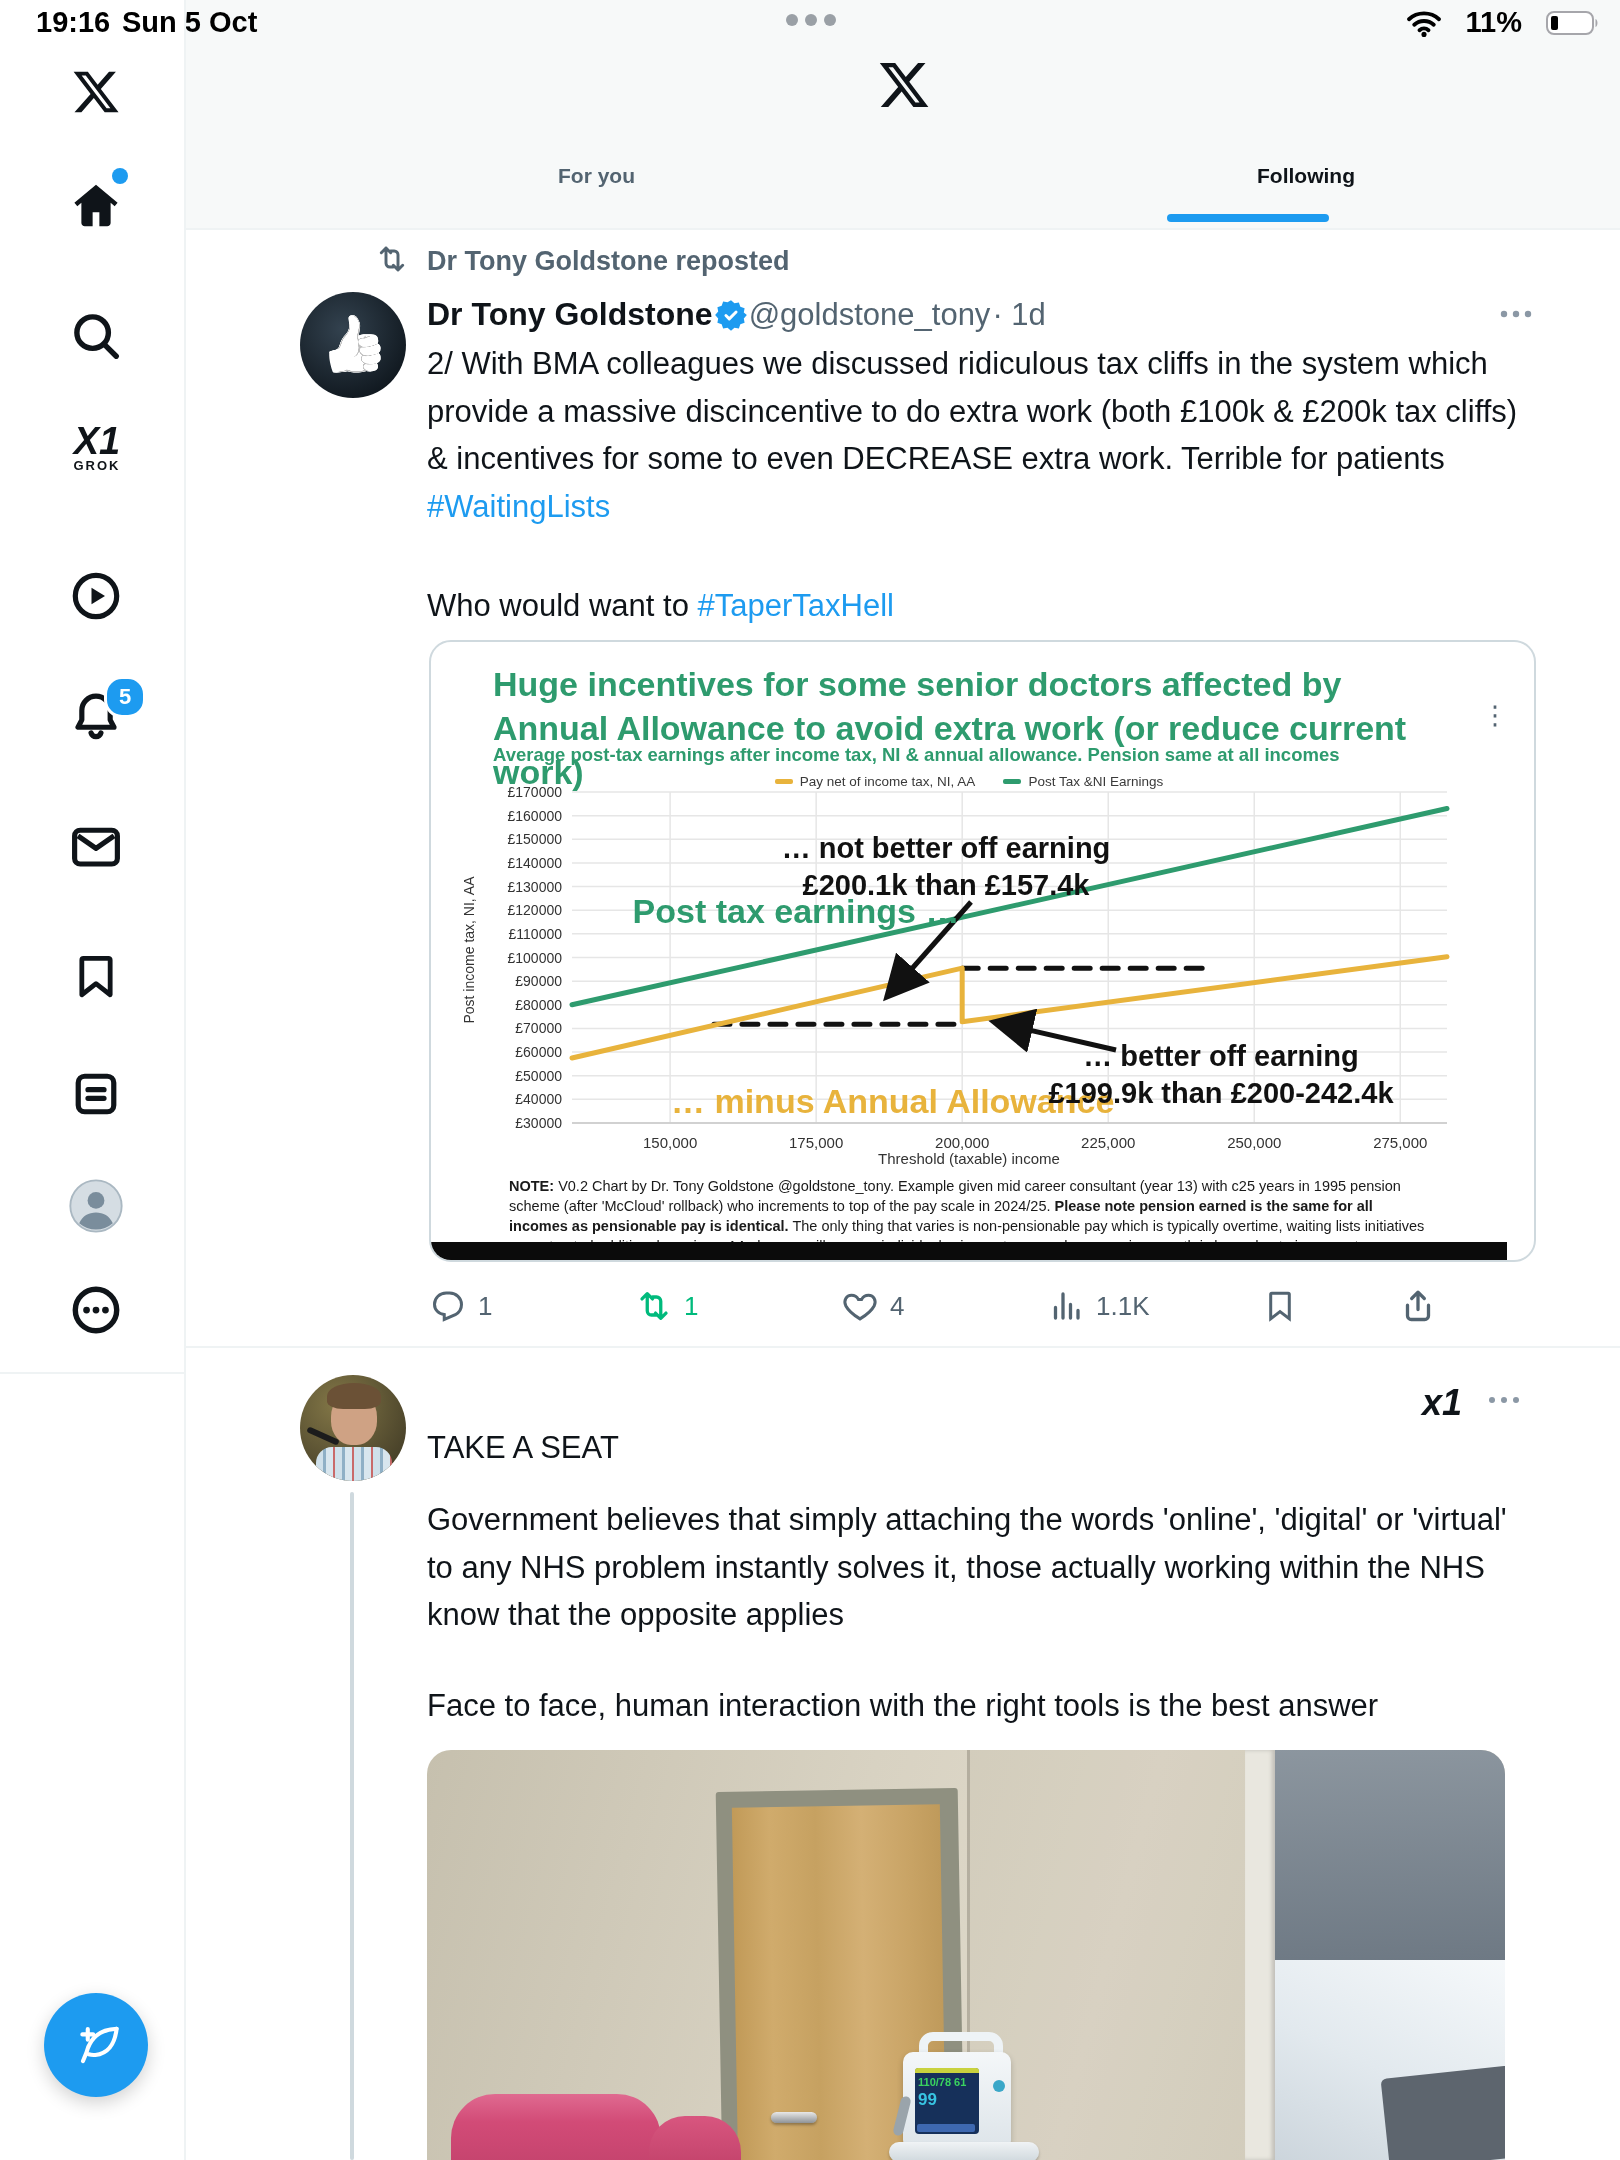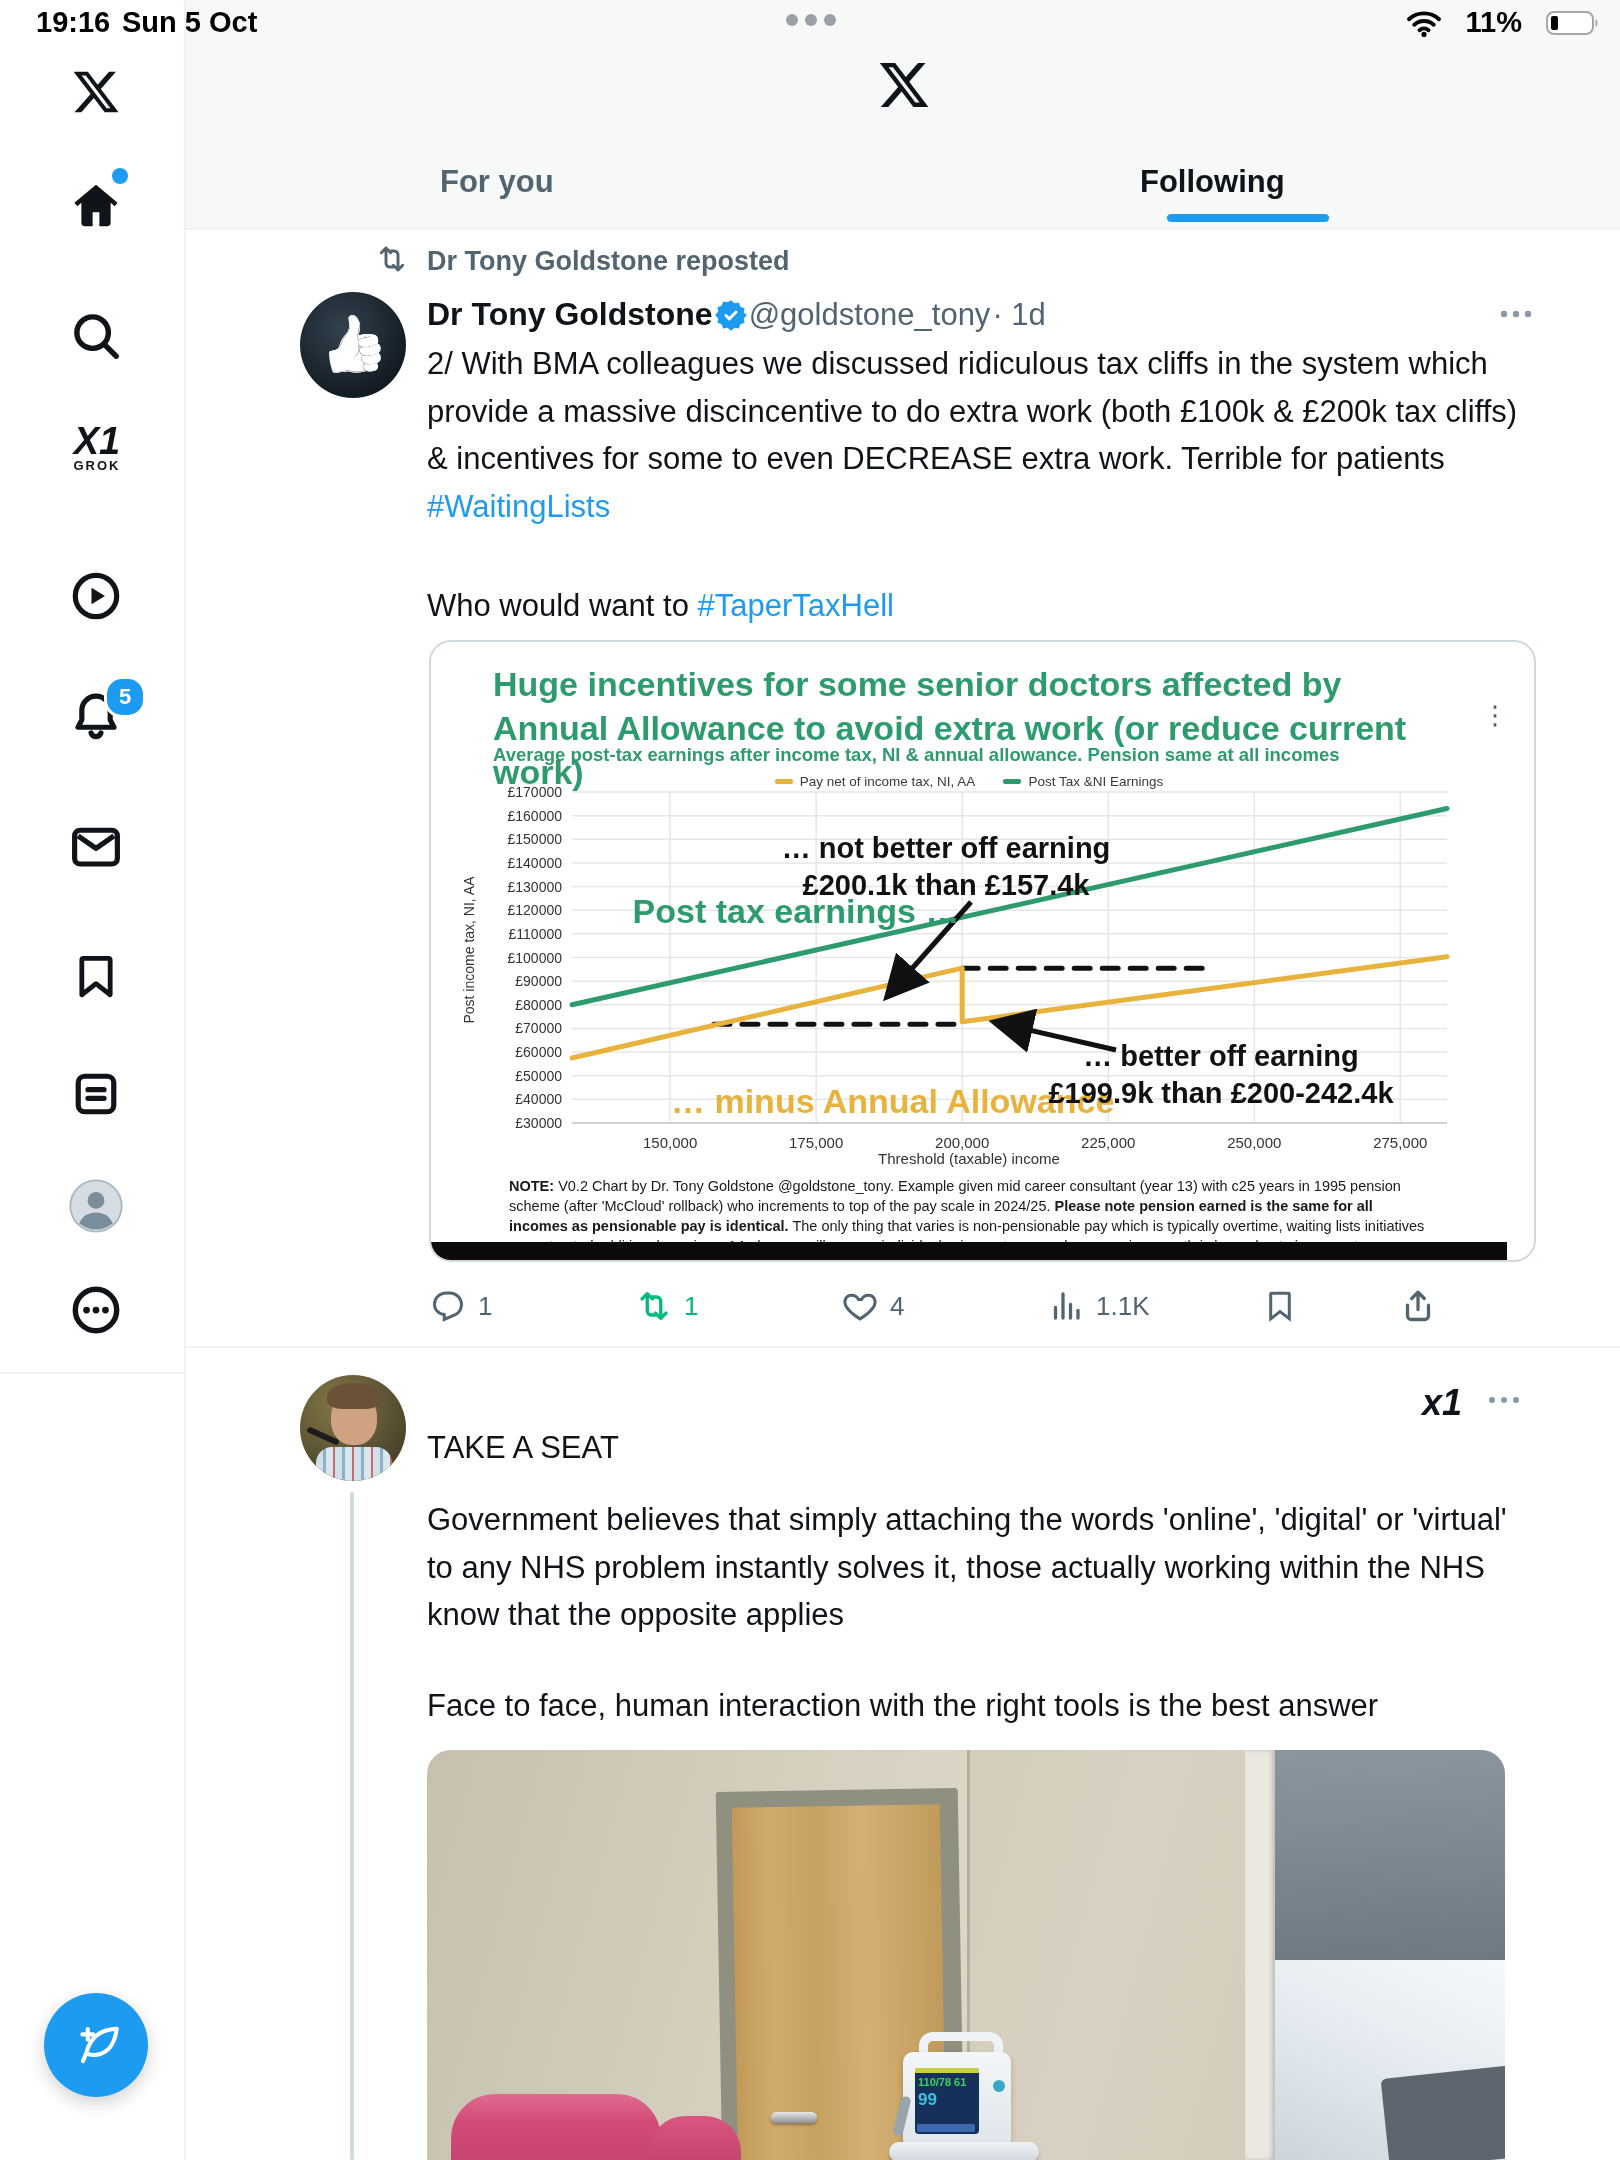--- a/index.html
+++ b/index.html
@@ -12,21 +12,21 @@
   .sidebar-border{left:184px;top:0;width:2px;height:2160px;background:#eff3f4;}
   .sidebar-divider{left:0;top:1372px;width:184px;height:2px;background:#eff3f4;}
   .side-item{width:60px;height:60px;left:66px;display:flex;align-items:center;justify-content:center;cursor:pointer;}
   .badge{position:absolute;left:104px;top:676px;width:36px;height:36px;border-radius:18px;background:#1d9bf0;
          color:#fff;font-size:22px;font-weight:700;display:flex;align-items:center;justify-content:center;border:3px solid #fff;}
   .home-dot{position:absolute;left:112px;top:168px;width:16px;height:16px;border-radius:8px;background:#1d9bf0;}
   .grok-label{font-size:13px;font-weight:800;letter-spacing:2px;color:#0f1419;text-align:center;margin-top:-2px;}
   
   .header-bg{left:186px;top:0;width:1434px;height:228px;background:#f7f9f9;}
   .header-divider{left:186px;top:228px;width:1434px;height:2px;background:#eff3f4;}
-  .tab{font-size:31px;text-align:left;cursor:pointer;}
+  .tab{font-size:21px;text-align:right;cursor:pointer;}
   .tab-inactive{color:#536471;font-weight:700;}
   .tab-active{color:#0f1419;font-weight:800;}
   .tab-underline{height:8px;border-radius:4px;background:#1d9bf0;}
   
   .repost-label{font-size:27px;font-weight:700;color:#536471;}
   .t-name{font-size:32px;font-weight:800;color:#0f1419;}
   .t-meta{font-size:31px;font-weight:400;color:#536471;}
   .t-body{font-size:31px;line-height:47.5px;color:#0f1419;}
   .tlink{color:#1d9bf0;}
   .avatar{width:106px;height:106px;border-radius:53px;overflow:hidden;position:absolute;cursor:pointer;}

